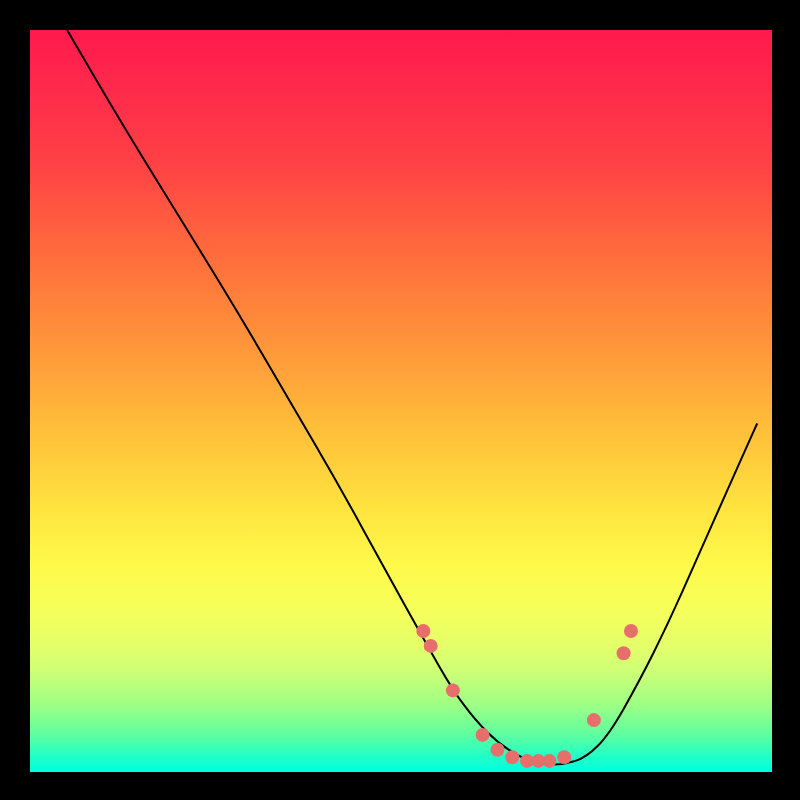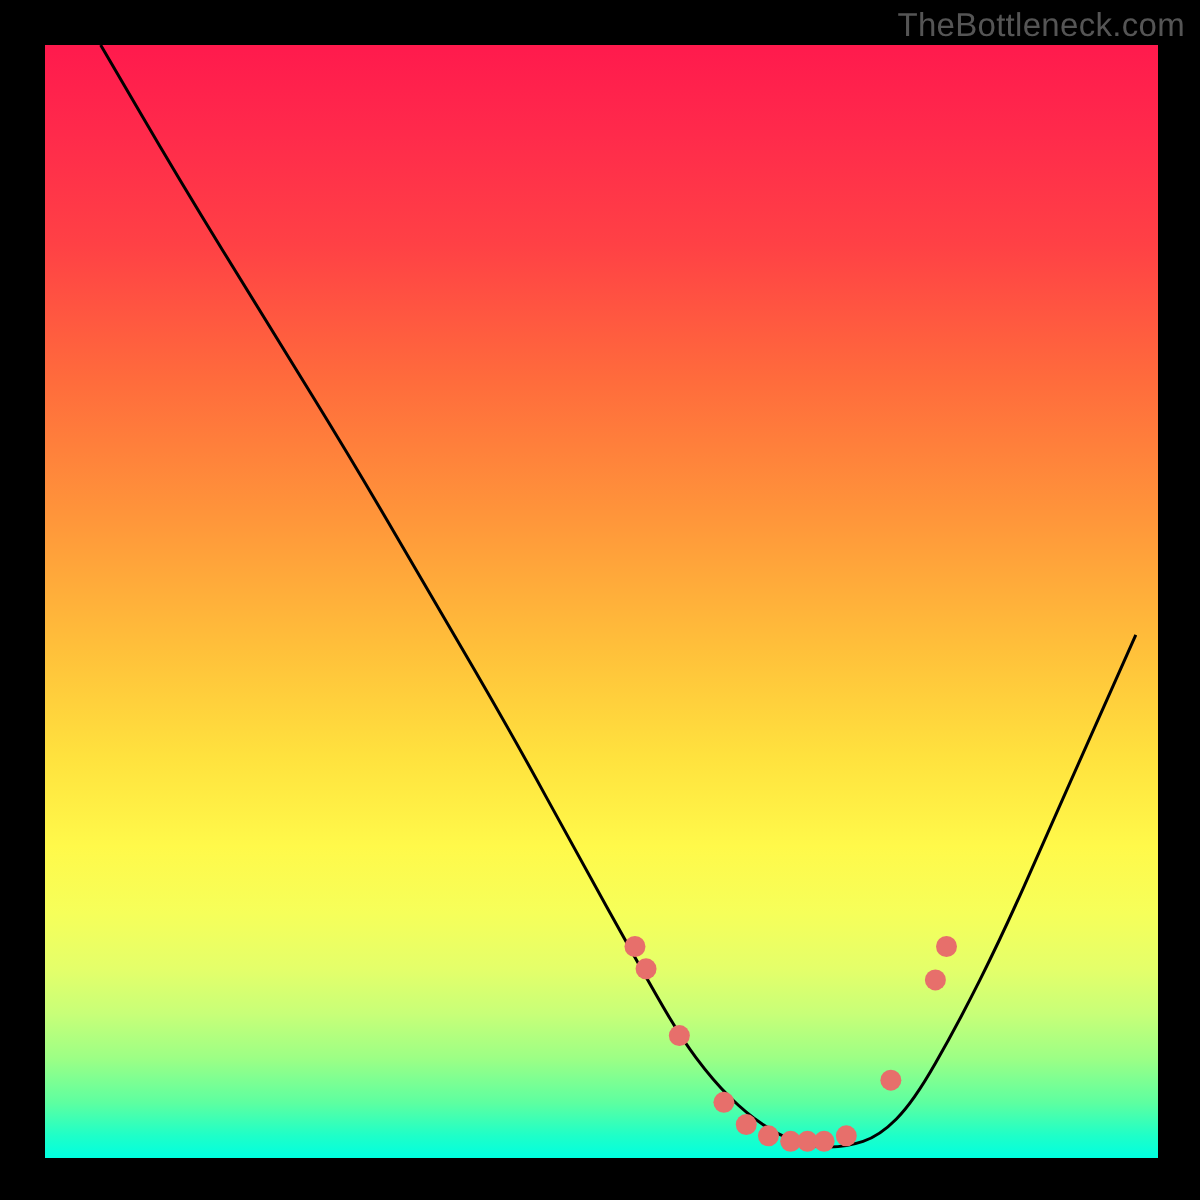--- a/index.html
+++ b/index.html
@@ -68,21 +68,20 @@
   }
   .dot {
     fill: #e76f6b;
     stroke: none;
   }
 </style>
 </head>
 <body>
 
 <div class="frame">
-  <div class="watermark">TheBottleneck.com</div>
   <div class="plot">
     <svg class="curve" viewBox="0 0 742 742">
       <path class="curve-path" d="M 37.1 0.0 Q 37.1 0.0 63.1 44.5 Q 89.0 89.0 118.7 137.3 Q 148.4 185.5 178.1 233.7 Q 207.8 282.0 233.7 326.5 Q 259.7 371.0 285.7 415.5 Q 311.6 460.0 333.9 500.9 Q 356.2 541.7 374.7 575.0 Q 393.3 608.4 408.1 634.4 Q 422.9 660.4 434.1 675.2 Q 445.2 690.1 456.3 701.2 Q 467.5 712.3 478.6 719.7 Q 489.7 727.2 500.9 730.9 Q 512.0 734.6 523.1 734.6 Q 534.2 734.6 545.4 730.9 Q 556.5 727.2 567.6 716.0 Q 578.8 704.9 593.6 678.9 Q 608.4 653.0 623.3 623.3 Q 638.1 593.6 653.0 560.2 Q 667.8 526.8 682.6 493.4 Q 697.5 460.0 712.3 426.7 T 727.2 393.3"></path>
       <g>
           <circle cx="393.3" cy="601.0" r="7" class="dot"></circle>
           <circle cx="400.7" cy="615.9" r="7" class="dot"></circle>
           <circle cx="422.9" cy="660.4" r="7" class="dot"></circle>
           <circle cx="452.6" cy="704.9" r="7" class="dot"></circle>
           <circle cx="467.5" cy="719.7" r="7" class="dot"></circle>
           <circle cx="482.3" cy="727.2" r="7" class="dot"></circle>

